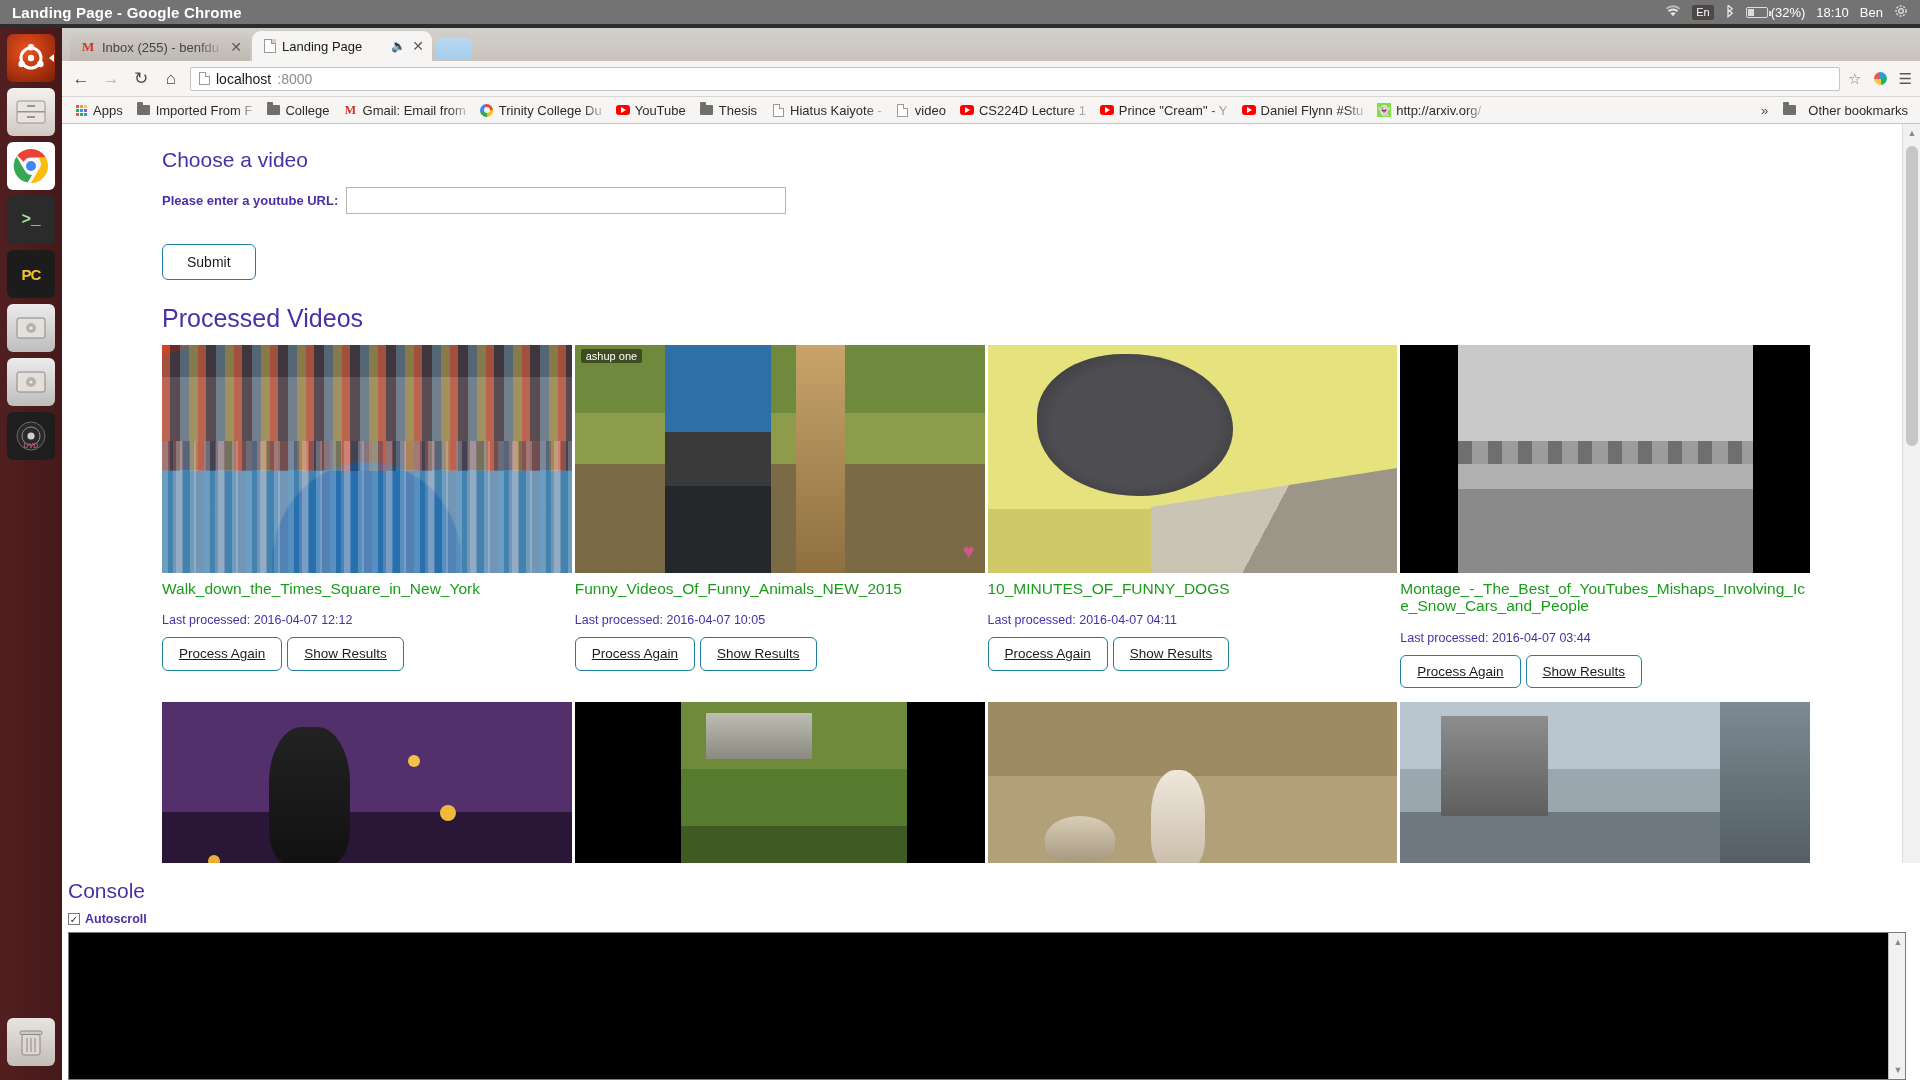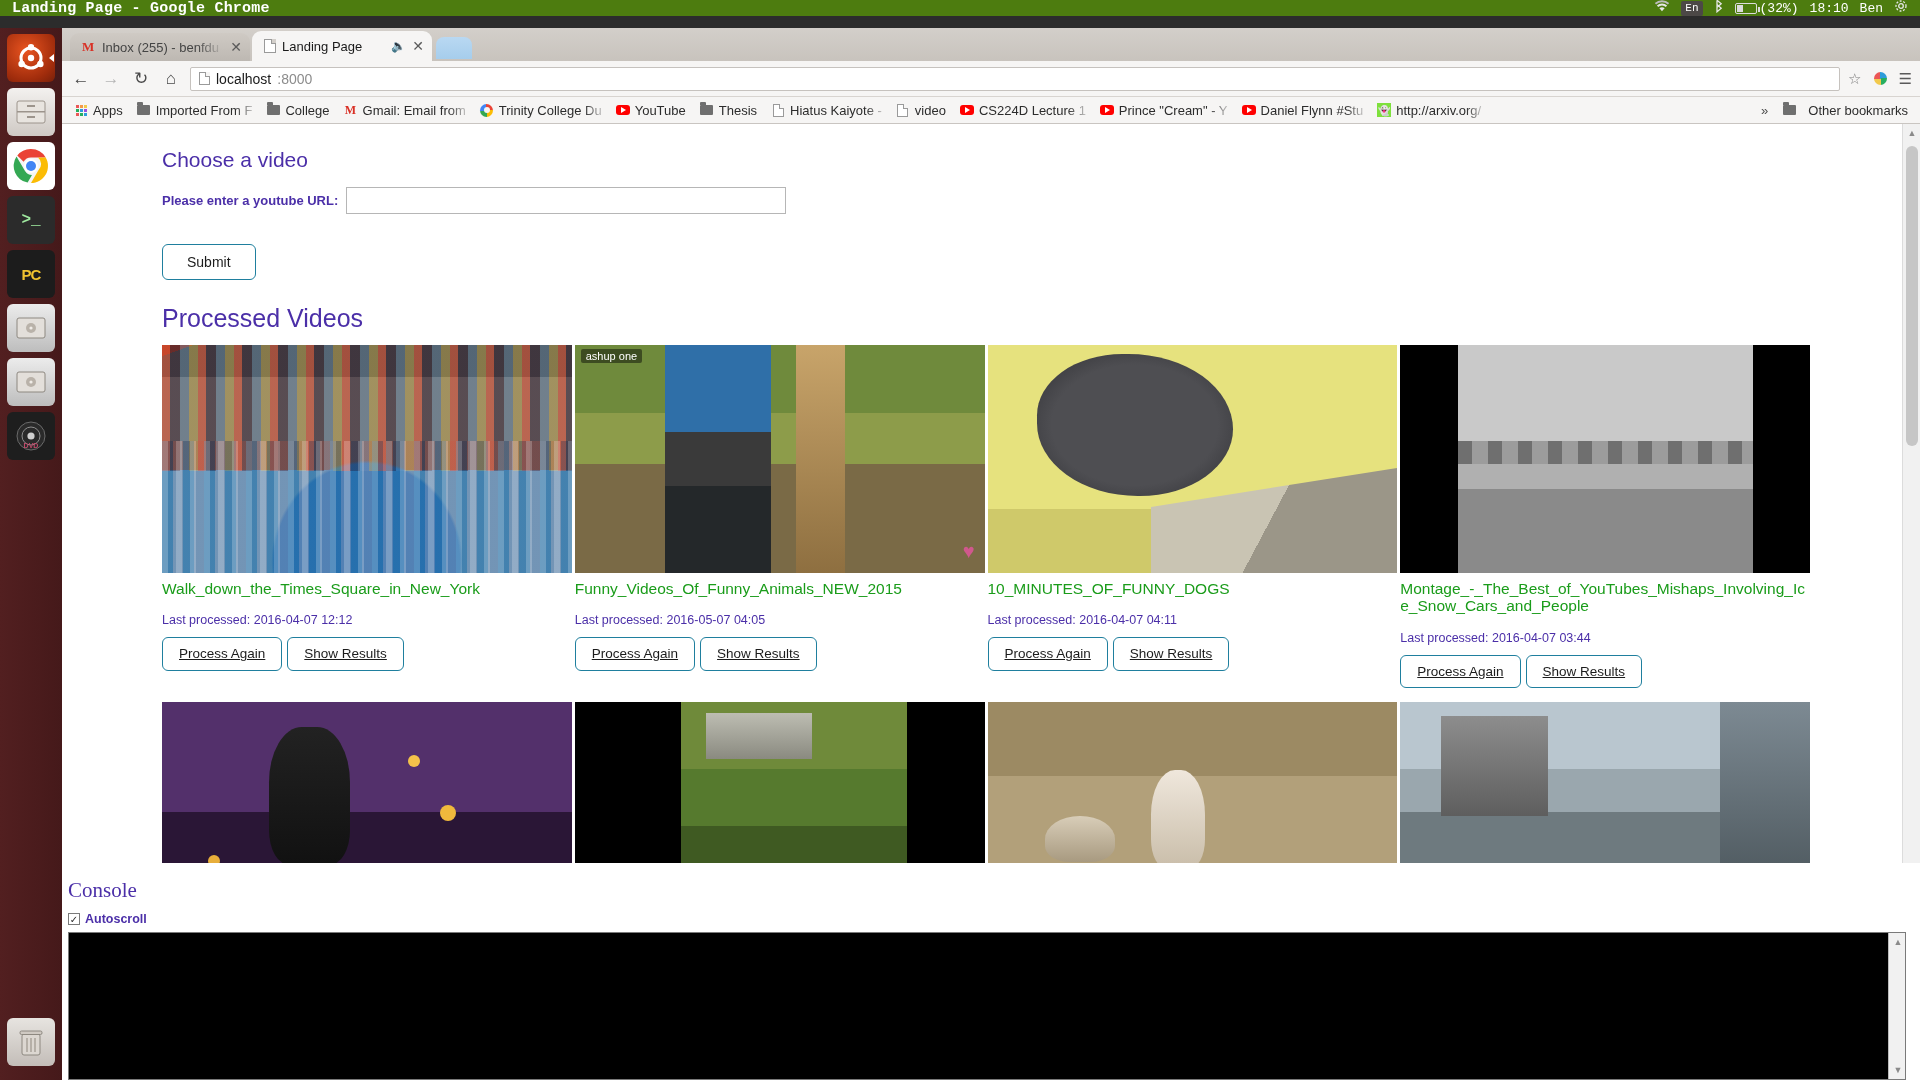--- a/index.html
+++ b/index.html
@@ -5,25 +5,24 @@
   * { box-sizing: border-box; margin: 0; padding: 0; }
   html, body {
     width: 1920px; height: 1080px;
     overflow: hidden;
     font-family: "Liberation Sans", sans-serif;
     background: #2c2c2c;
   }
 
   
   #unity-panel {
-    position: absolute; top: 0; left: 0; width: 1920px; height: 16px;
-    background: #4d7c0f;
+    position: absolute; top: 0; left: 0; width: 1920px; height: 24px;
+    background: #737373;
     display: flex; align-items: center;
     color: #ffffff;
-    font-family: Liberation Mono, monospace;
   }
   #unity-panel .win-title {
     font-size: 15px; font-weight: bold; margin-left: 12px;
     letter-spacing: .2px;
   }
   #unity-tray {
     margin-left: auto; display: flex; align-items: center; gap: 11px;
     padding-right: 12px; font-size: 13px;
   }
   #unity-tray .tray-ico { display: block; }
@@ -188,21 +187,21 @@
   #page {
     position: absolute; top: 0; left: 0; right: 18px; bottom: 0;
     overflow: hidden; background: #fff;
   }
   .content { padding: 14px 22px 0 22px; }
 
   h1.purple {
     font-size: 21px; font-weight: normal; color: #4b2fa8; line-height: 1.1;
     margin: 10px 0 16px 78px;
   }
-  h1.purple.console-h { margin-left: 6px; margin-top: 16px; margin-bottom: 10px; font-family: Liberation Serif, serif; }
+  h1.purple.console-h { margin-left: 6px; margin-top: 16px; margin-bottom: 10px; }
 
   .form-row { display:flex; align-items:center; gap:8px; margin: 0 0 14px 78px;}
   .form-label { font-size: 13px; font-weight: bold; color: #4b2fa8; }
   .url-input {
     width: 440px; height: 27px; border: 1px solid #b6b6b6; background:#fff;
     font-size: 14px; padding: 0 5px; color:#222;
   }
   .btn {
     background: #ffffff; border: 1px solid #1f7f9e; border-radius: 6px;
     color: #1c1c1c; font-size: 14px; padding: 8px 18px; line-height: 1;
@@ -632,21 +631,21 @@
               <button class="btn">Show Results</button>
             </div>
           </div>
 
           <div>
             <div class="thumb t-animals">
               <span class="tb-badge">ashup one</span>
               <span class="pk-badge">♥</span>
             </div>
             <div class="vtitle">Funny_Videos_Of_Funny_Animals_NEW_2015</div>
-            <div class="vmeta">Last processed: 2016-05-07 04:05</div>
+            <div class="vmeta">Last processed: 2016-04-07 10:05</div>
             <div class="vbtns">
               <button class="btn">Process Again</button>
               <button class="btn">Show Results</button>
             </div>
           </div>
 
           <div>
             <div class="thumb t-dogs">
               <span class="m2-badge">2M</span>
             </div>

